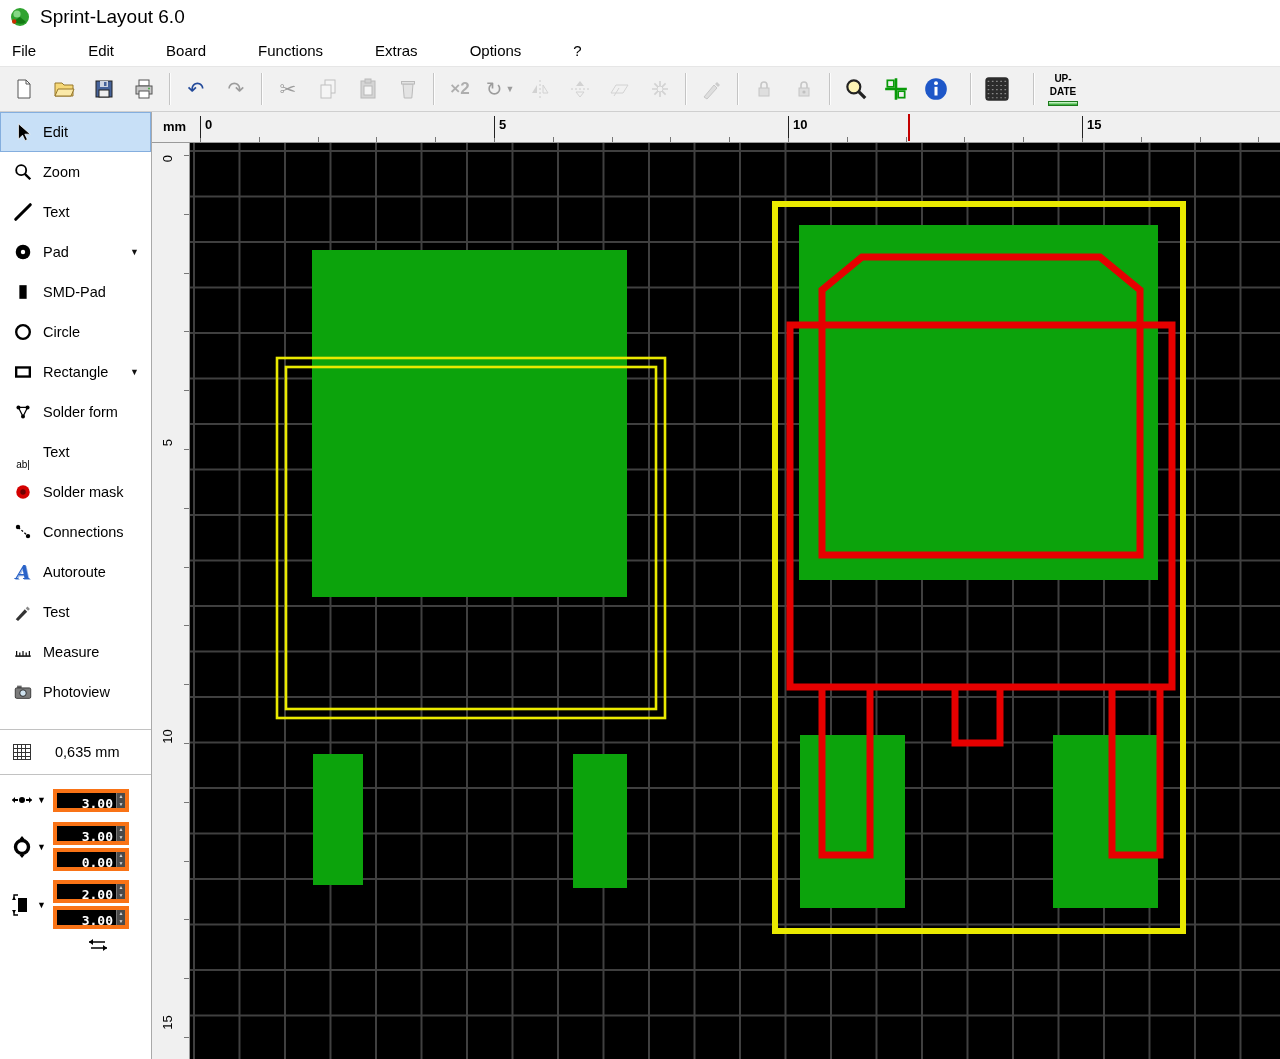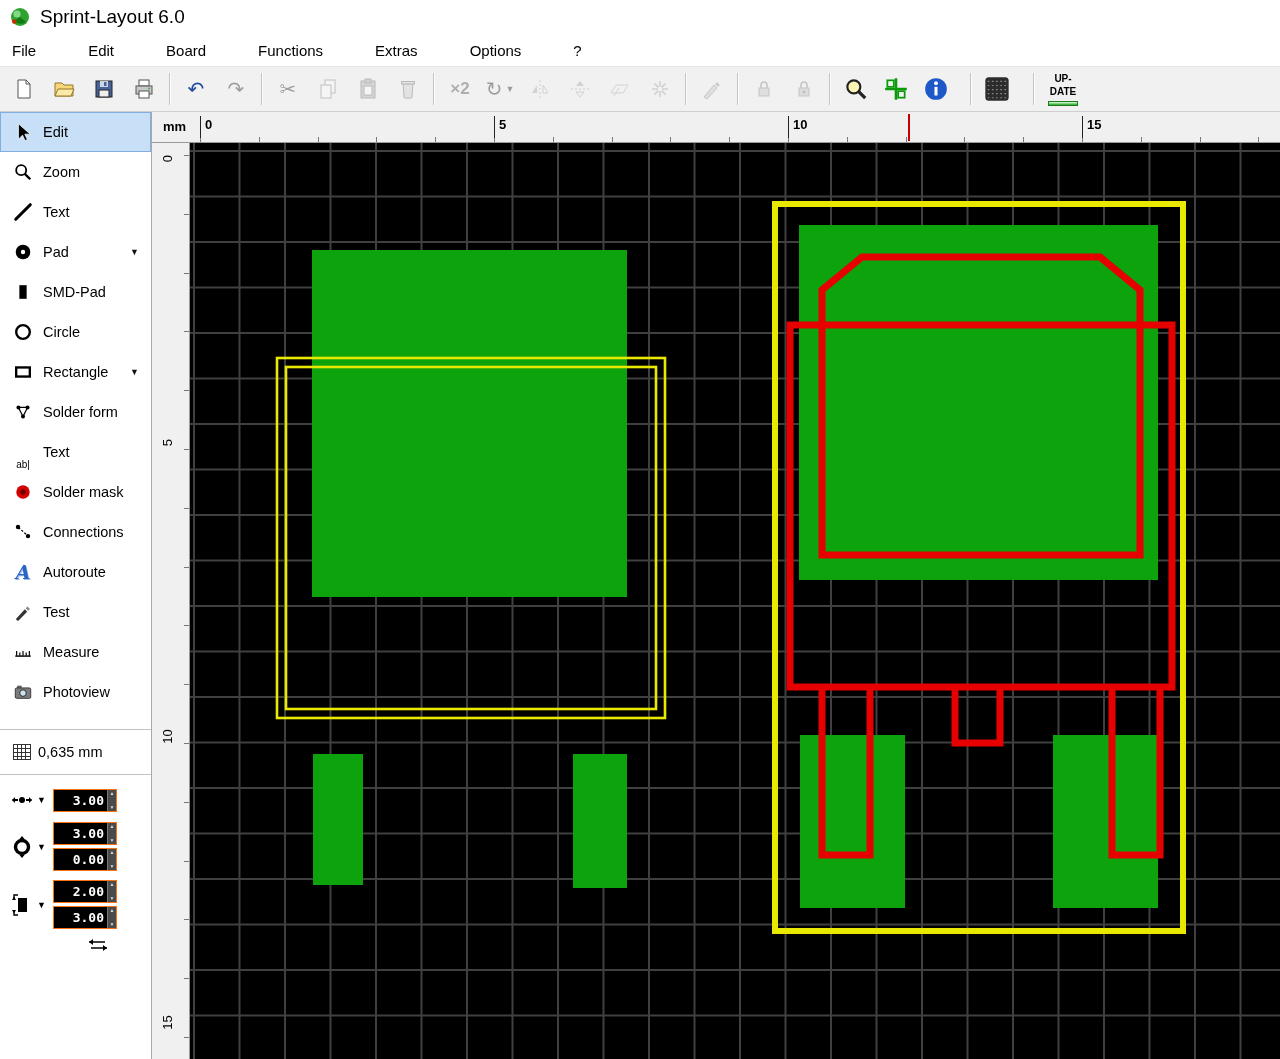--- a/index.html
+++ b/index.html
@@ -35,28 +35,28 @@
   .sidebar { width:152px; border-right:1px solid #a9a9a9; background:#fff; font-size:14.5px; flex:none; }
   .tool-item { height:40px; display:flex; align-items:center; gap:7px; padding-left:10px; position:relative; cursor:default; }
   .tool-item.selected { background:#c8e0f7; outline:1px solid #84aede; outline-offset:-1px; }
   .tool-icon { width:26px; height:24px; display:flex; align-items:center; justify-content:center; flex:none; }
   .tool-dd { position:absolute; right:12px; font-size:9px; color:#111; }
   .ab-icon { font-weight:normal; font-size:10px;margin-top:25px; }
   .ar-icon { font-family:"DejaVu Serif","Liberation Serif",serif; font-style:italic; font-weight:bold;
     font-size:19px; color:#2a63c8; text-shadow:1px 1px 0 #9fb9e2; }
 
   .grid-row { height:46px; margin-top:17px; border-top:1px solid #c2c2c2; border-bottom:1px solid #c2c2c2;
-    display:flex; align-items:center; gap:3px; padding-left:9px; font-size:14.5px; }
+    display:flex; align-items:center; gap:20px; padding-left:9px; font-size:14.5px; }
 
   .params { padding:12px 0 0 7px; }
   .param-row { display:flex; align-items:center; margin-bottom:9px; }
   .param-icon { width:30px; height:26px; display:flex; align-items:center; justify-content:center; flex:none; }
   .param-dd { width:16px; font-size:9px; }
   .fieldcol { display:flex; flex-direction:column; gap:3px; }
-  .field { width:64px; height:23px; background:#000; border:1px solid #f97316; display:flex; }
+  .field { width:76px; height:23px; background:#000; border:4px solid #f97316; display:flex; }
   .field .val { flex:1; color:#fff; font:bold 13px "DejaVu Sans Mono","Liberation Mono",monospace;
     text-align:right; padding:3px 3px 0 0; }
   .field .spin { width:9px; background:#4a4a4a; border-left:1px solid #777; display:flex; flex-direction:column;
     align-items:center; justify-content:space-between; padding:1px 0; font-size:5px; color:#d8d8d8; line-height:5px; }
   .swap-row { padding-left:78px; margin-top:2px; }
 
   
   .work { flex:1; display:flex; flex-direction:column; }
   .hruler { height:31px; background:#f0f0f0; border-bottom:1px solid #9a9a9a; position:relative; font-size:13px; flex:none;
     background-image:repeating-linear-gradient(to right,#777 0 1px,transparent 1px 58.8px);

